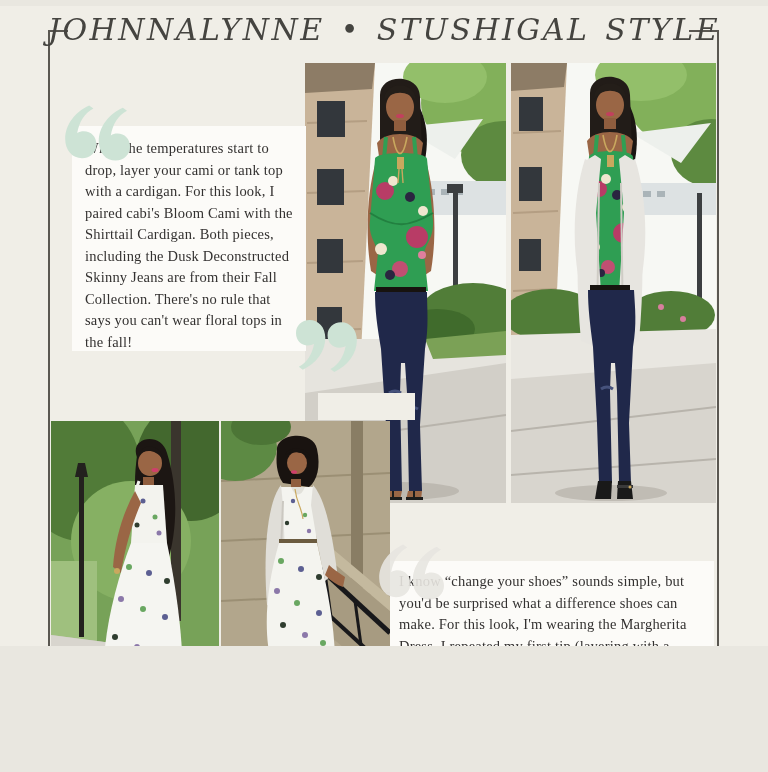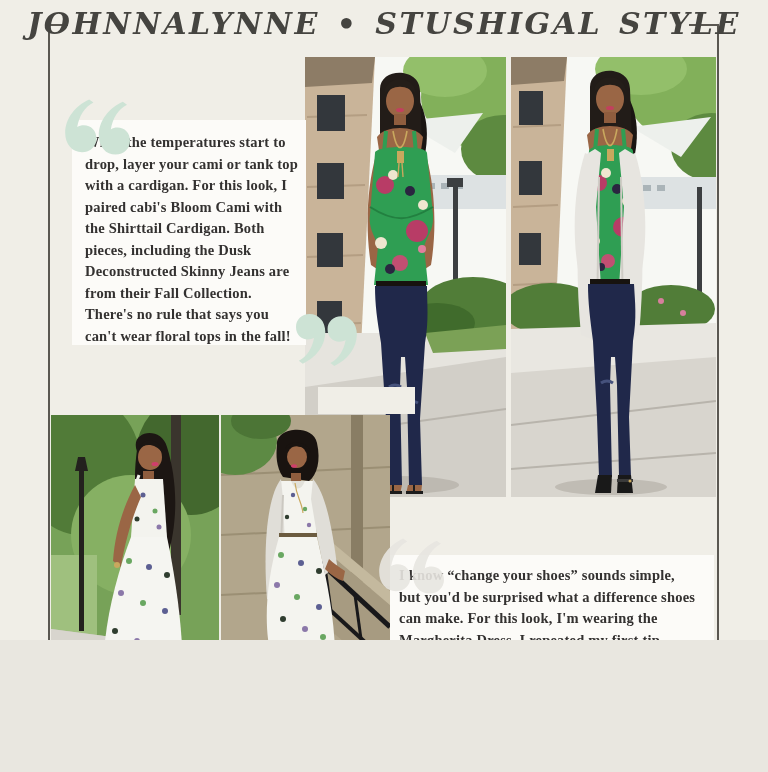--- a/index.html
+++ b/index.html
@@ -1,17 +1,17 @@
 <!DOCTYPE html>
 <html><head>
 <meta charset="utf-8">
 <style>
   html,body{margin:0;padding:0;}
   body{background:#e9e7e0;font-family:"Liberation Serif",serif;}
-  #page{position:relative;width:768px;height:640px;background:#f0eee7;overflow:hidden;margin:0 auto;font-weight:bold;}
+  #page{position:relative;width:768px;height:640px;background:#f0eee7;overflow:hidden;margin:6px auto;}
 
   
   .frame{position:absolute;background:#5a5751;z-index:1;}
   #frame-left{left:48px;top:24px;width:2px;height:743px;}
   #frame-right{left:717px;top:24px;width:2px;height:743px;}
   #frame-bottom{left:48px;top:765px;width:671px;height:2px;}
   #frame-top-l{left:48px;top:24px;width:20px;height:2px;}
   #frame-top-r{left:689px;top:24px;width:30px;height:2px;}
 
   

